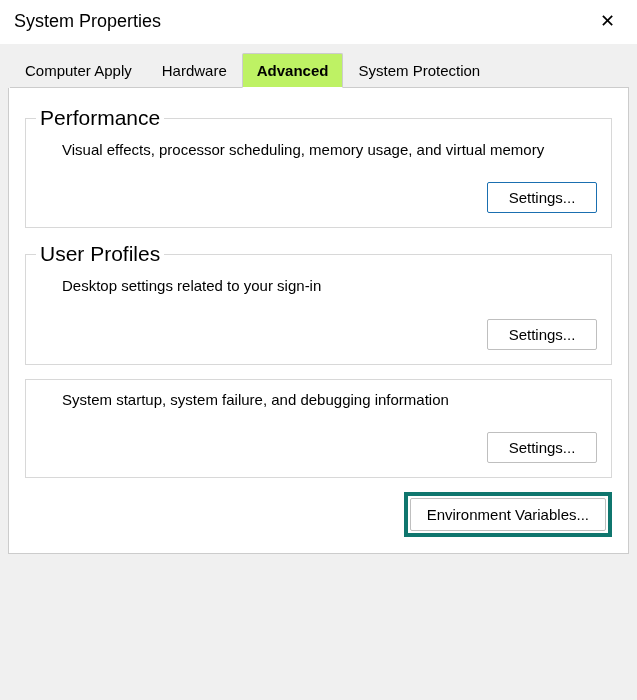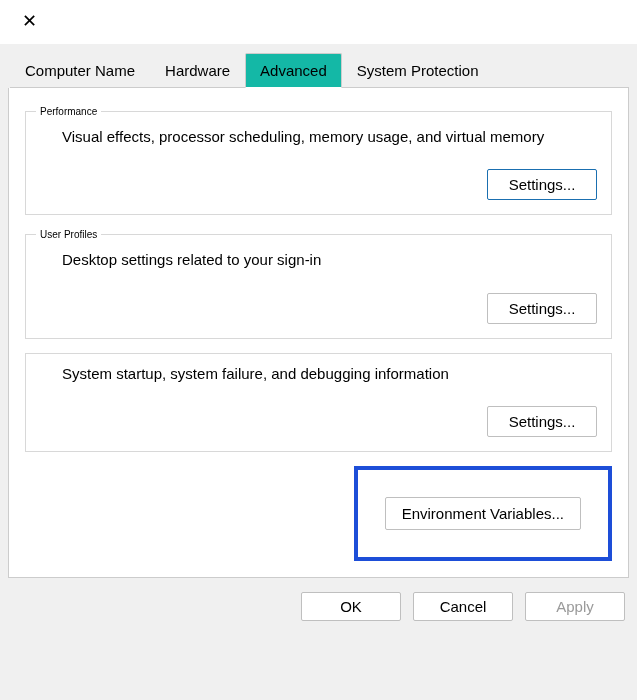--- a/index.html
+++ b/index.html
@@ -41,45 +41,45 @@
     .tab {
       padding: 8px 14px;
       font-size: 15px;
       cursor: pointer;
       background: transparent;
       border: 1px solid transparent;
       position: relative;
       top: 1px;
     }
     .tab.active {
-      background: #14b8a6;
+      background: #bef264;
       border: 1px solid #ccc;
       border-bottom: 1px solid #fff;
       border-radius: 2px 2px 0 0;
       top: 1px;
-      font-weight: 400;
+      font-weight: 700;
     }
     .tab-content {
       background: #fff;
       border: 1px solid #ccc;
       border-top: none;
       padding: 18px 16px 16px 16px;
     }
     .admin-note {
       font-size: 15px;
       margin-bottom: 14px;
     }
     fieldset.group {
       border: 1px solid #d8d8d8;
       margin-bottom: 14px;
       padding: 10px 14px 14px 14px;
       position: relative;
     }
     fieldset.group legend {
-      font-size: 10px;
+      font-size: 21px;
       padding: 0 4px;
       margin-left: -4px;
     }
     .group-desc {
       font-size: 15px;
       line-height: 1.35;
       margin-bottom: 22px;
       margin-left: 22px;
     }
     .btn-row {
@@ -98,22 +98,22 @@
     }
     .btn.highlighted {
       border: 1px solid #1a6fb0;
     }
     .env-row {
       display: flex;
       justify-content: flex-end;
       margin-top: 8px;
     }
     .env-highlight {
-      border: 4px solid #1d4ed8;
-      padding: 27px;
+      border: 4px solid #0f766e;
+      padding: 2px;
       display: inline-block;
       text-decoration: underline;
     }
     .env-btn {
       font-family: inherit;
       font-size: 15px;
       padding: 7px 16px;
       background: #fff;
       border: 1px solid #bfbfbf;
       cursor: pointer;
@@ -131,27 +131,28 @@
     }
     .btn.disabled {
       color: #9a9a9a;
       cursor: default;
     }
   </style>
 </head>
 <body>
 
 <div class="titlebar">
+  <h1>System Properties</h1>
   <span class="close-btn">✕</span>
 </div>
 
 <div class="dialog-body">
 
   <div class="tabs">
-    <div class="tab">Computer Name</div>
+    <div class="tab">Computer Apply</div>
     <div class="tab">Hardware</div>
     <div class="tab active">Advanced</div>
     <div class="tab">System Protection</div>
   </div>
 
   <div class="tab-content">
 
 
     <fieldset class="group">
       <legend>Performance</legend>
@@ -177,19 +178,14 @@
     </fieldset>
 
     <div class="env-row">
       <div class="env-highlight">
         <button class="env-btn">Environment Variables...</button>
       </div>
     </div>
 
   </div>
 
-  <div class="footer-btns">
-    <button class="btn">OK</button>
-    <button class="btn">Cancel</button>
-    <button class="btn disabled">Apply</button>
-  </div>
 
 </div>
 
 </body></html>

